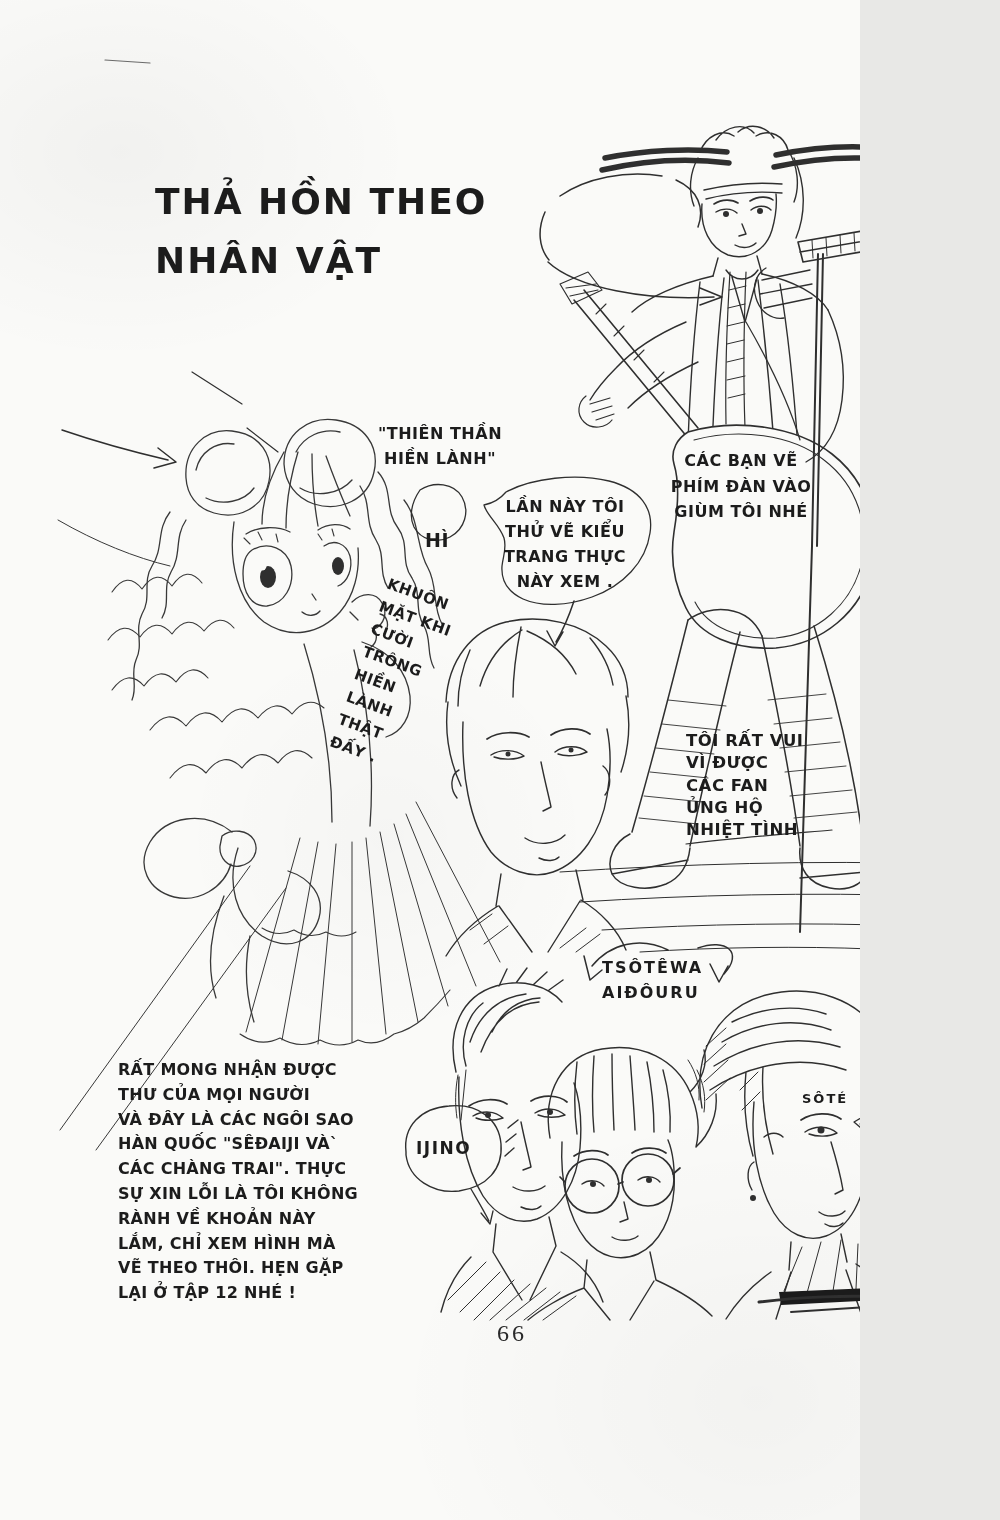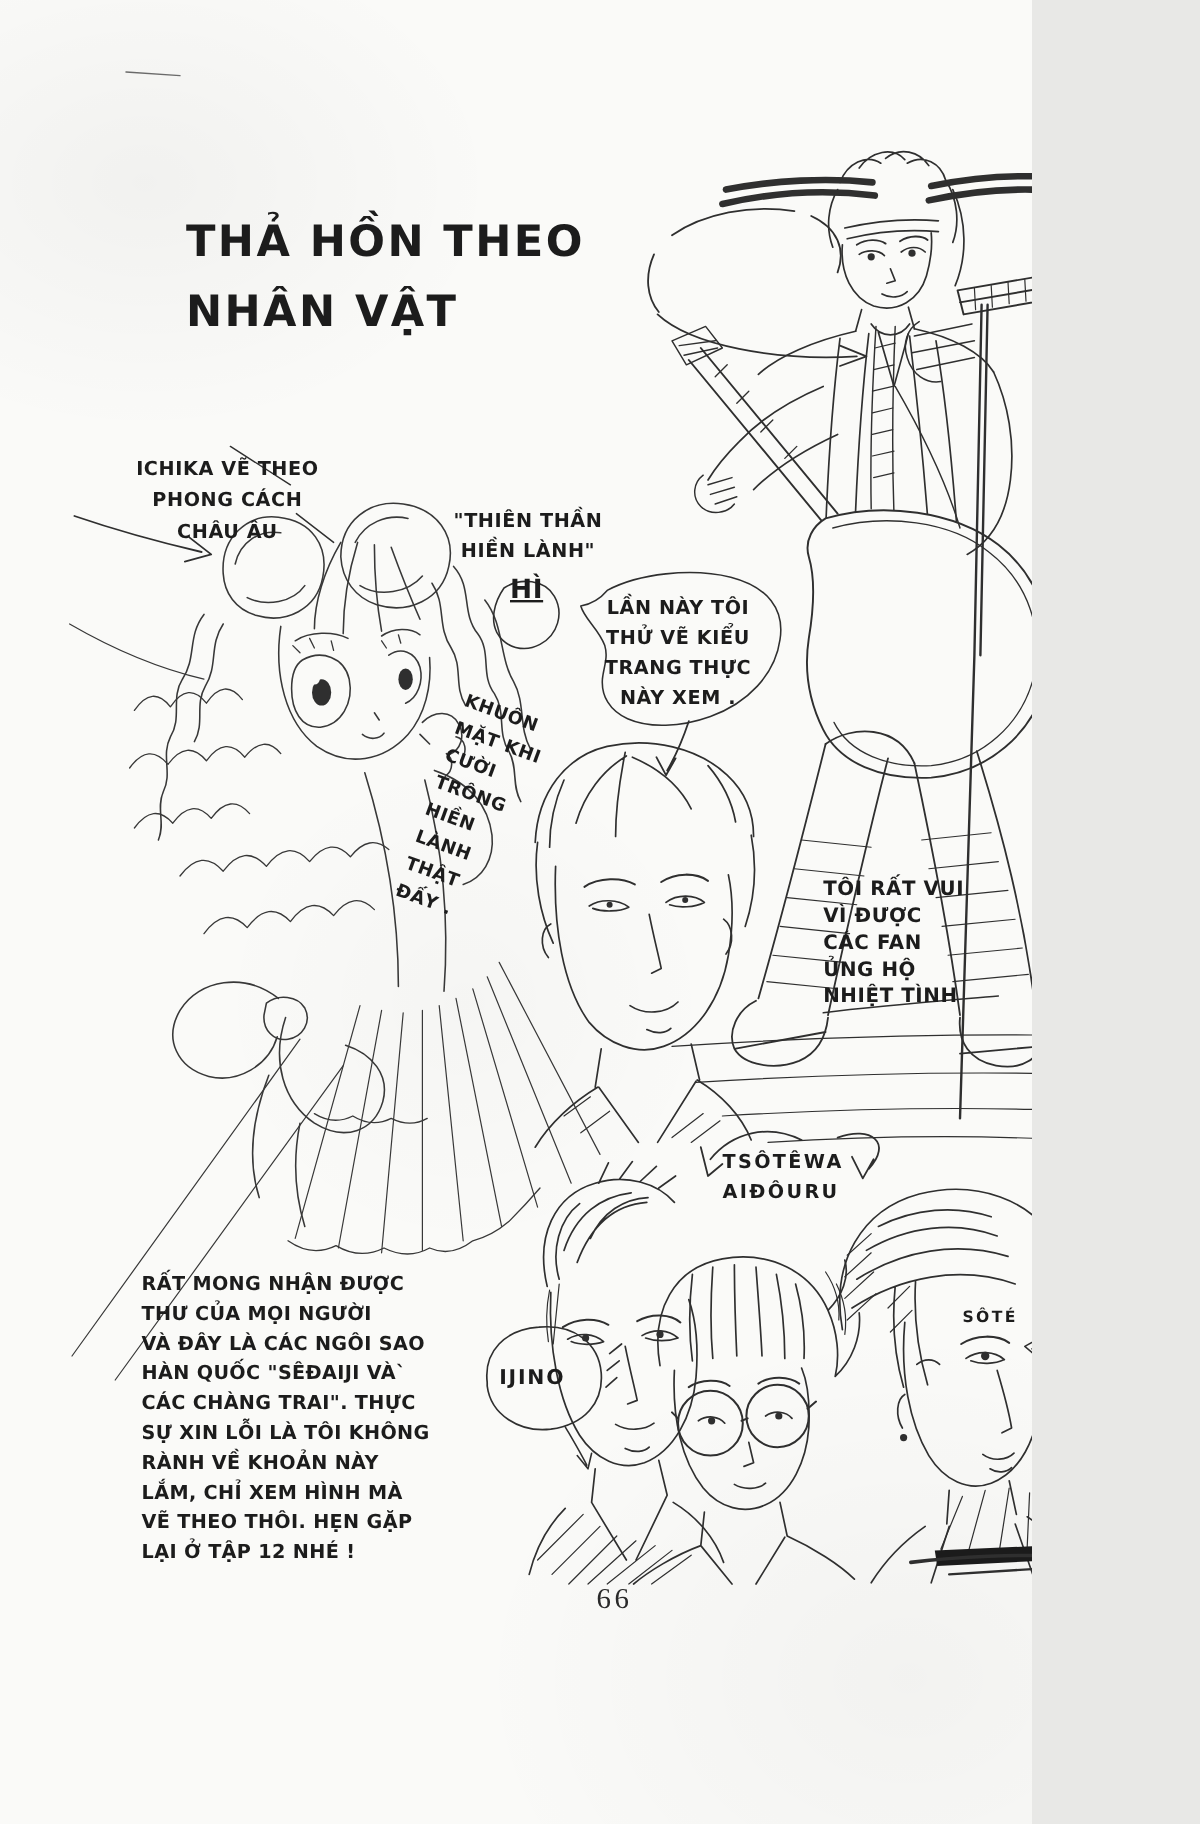--- a/index.html
+++ b/index.html
@@ -190,43 +190,43 @@
         <path d="M406 1152 C403 1126 421 1108 449 1106 C479 1103 499 1120 501 1144 C503 1169 487 1187 459 1191 C433 1194 409 1179 406 1155 Z" stroke-width="1.4"></path>
         <path d="M471 1189 C478 1201 484 1211 489 1221 M481 1213 L490 1224 L493 1211" stroke-width="1.3"></path>
       </g>
     </g>
   </svg>
 
   <div class="t title" style="left:155px;top:172px;">THẢ HỒN THEO
 NHÂN VẬT</div>
 
 
-  <div class="t ctr" style="left:112px;top:378px;width:155px;font-size:16px;line-height:1.62;">ICHIKA VẼ THEO
-PHONG CÁCH
-CHÂU ÂU</div>
 
   <div class="t ctr" style="left:374px;top:422px;width:132px;font-size:16px;line-height:1.55;">"THIÊN THẦN
 HIỀN LÀNH"</div>
 
-  <div class="t" style="left:425px;top:476px;font-size:22px;text-decoration:underline;">HÌ</div>
+  <div class="t" style="left:425px;top:527px;font-size:19px;">HÌ</div>
 
   <div class="t ctr" style="left:495px;top:494px;width:140px;font-size:16px;line-height:1.57;">LẦN NÀY TÔI
 THỬ VẼ KIỂU
 TRANG THỰC
 NÀY XEM .</div>
 
   <div class="t rot" style="left:392px;top:572px;font-size:15px;line-height:1.6;">KHUÔN
 MẶT KHI
 CƯỜI
 TRÔNG
 HIỀN
 LÀNH
 THẬT
 ĐẤY .</div>
 
+  <div class="t ctr" style="left:662px;top:448px;width:158px;font-size:16px;line-height:1.6;">CÁC BẠN VẼ
+PHÍM ĐÀN VÀO
+GIÙM TÔI NHÉ</div>
 
   <div class="t" style="left:686px;top:730px;font-size:16.5px;line-height:1.35;">TÔI RẤT VUI
 VÌ ĐƯỢC
 CÁC FAN
 ỦNG HỘ
 NHIỆT TÌNH</div>
 
   <div class="t" style="left:602px;top:956px;font-size:16px;letter-spacing:2px;line-height:1.55;">TSÔTÊWA
 AIĐÔURU</div>
 

